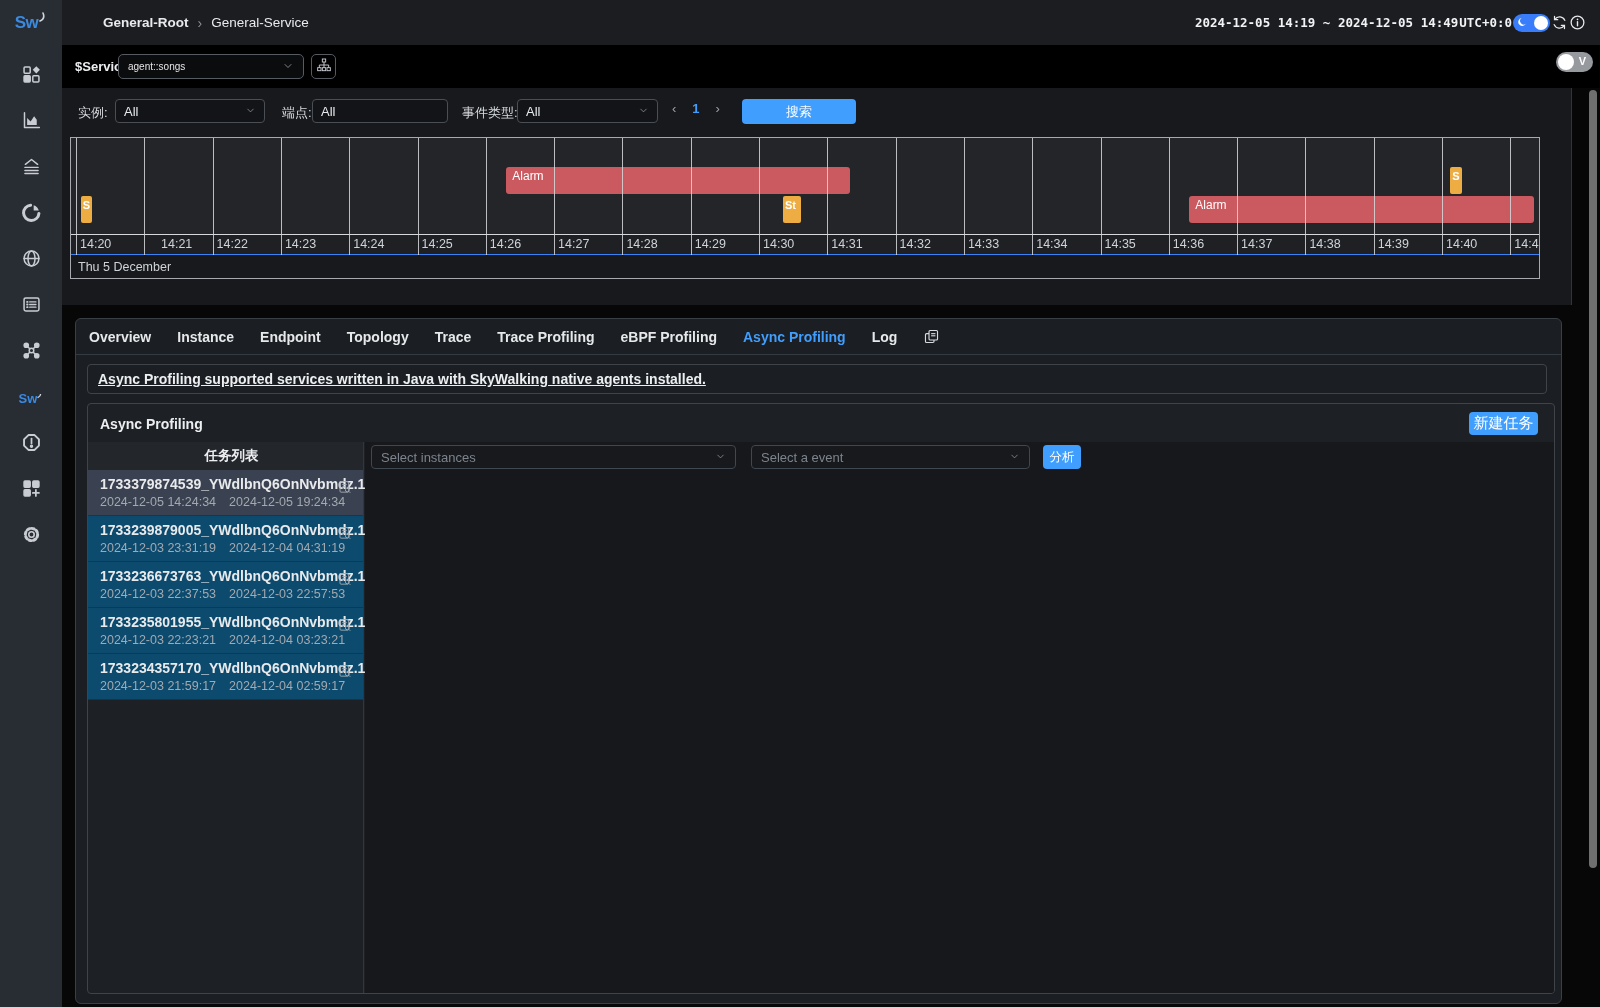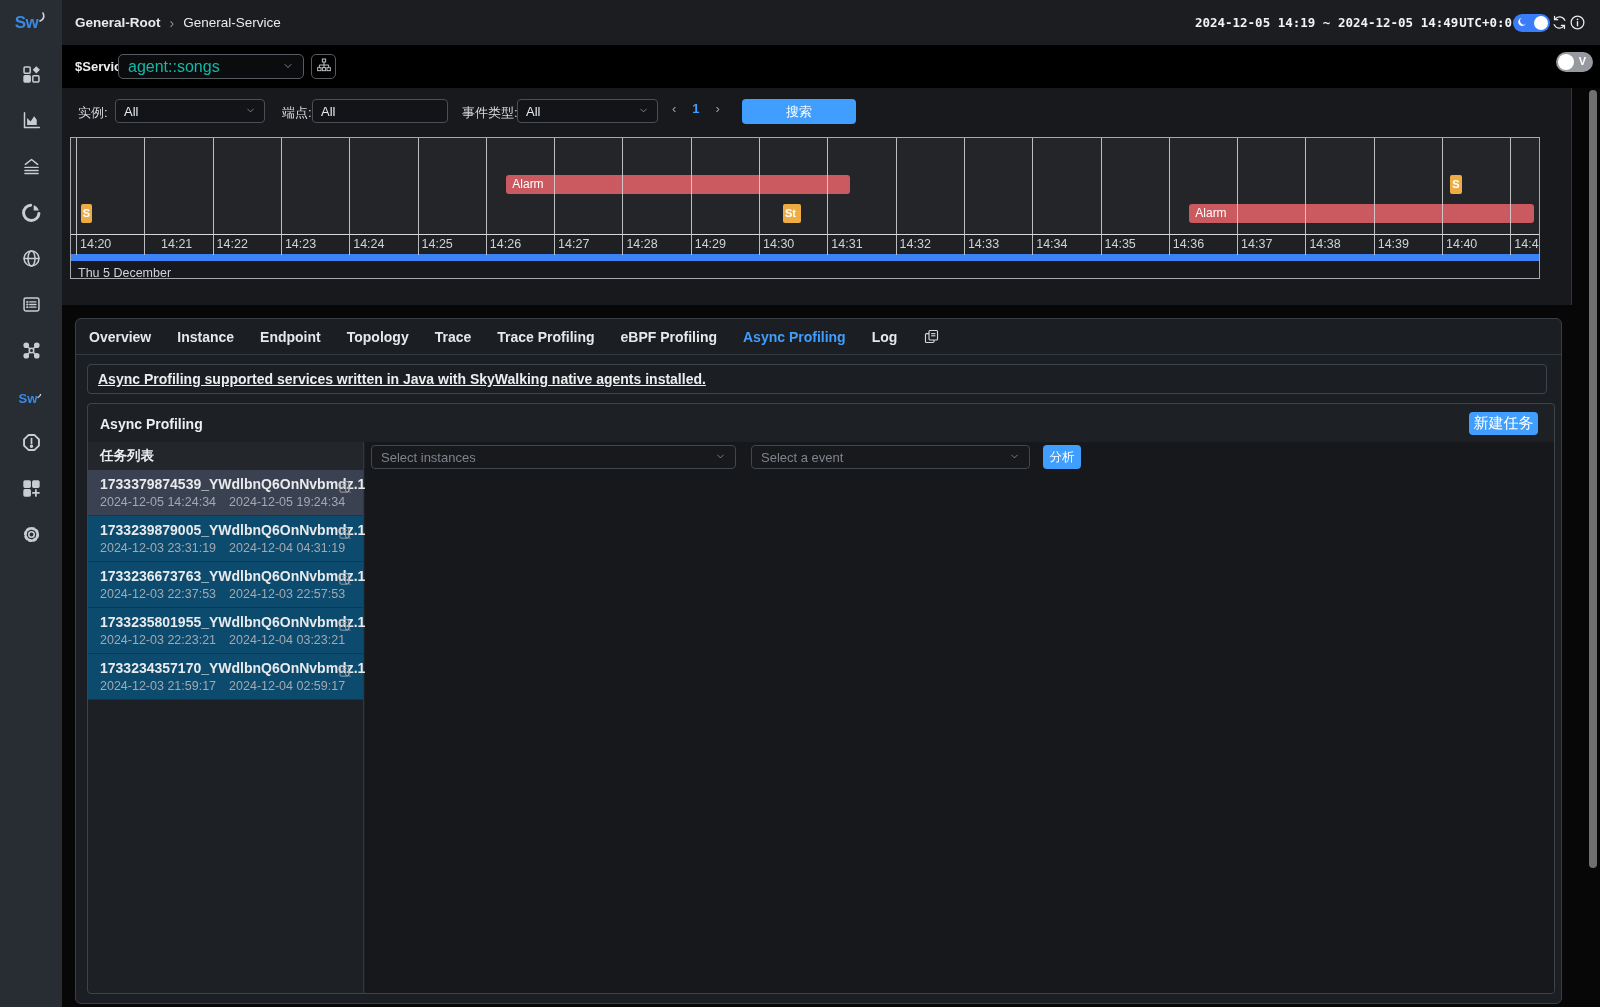--- a/index.html
+++ b/index.html
@@ -13,38 +13,38 @@
     color:#3c8ae0; font-weight:bold; font-size:17px; letter-spacing:-0.5px; }
   #logo .arc { margin-left:1px; margin-top:-10px; }
   .side-items { display:flex; flex-direction:column; align-items:center; padding-top:8px; }
   .side-item { width:62px; height:46px; display:flex; align-items:center; justify-content:center; cursor:pointer; }
   .side-item svg { stroke:#c9cdd3; fill:none; stroke-width:1.7; stroke-linecap:round; stroke-linejoin:round; }
   .side-item.sw { color:#3c8ae0; font-weight:bold; font-size:13px; }
 
   
   #topbar { position:absolute; left:62px; top:0; width:1538px; height:45px; background:#1b1d21;
     display:flex; align-items:center; justify-content:space-between; padding:0 14px 0 13px; }
-  .crumbs { display:flex; align-items:center; gap:9px; font-size:13.5px; color:#e8eaec; }
+  .crumbs { display:flex; align-items:center; gap:9px; font-size:13.5px; color:#e8eaec;margin-left:28px; }
   .crumb-root { font-weight:bold; }
   .crumb-sep { color:#8a8f96; font-size:14px; }
   .topbar-right { display:flex; align-items:center; gap:1px; }
   .time-range { font-family:"DejaVu Sans Mono", monospace; font-size:12.5px; color:#f2f3f4; font-weight:bold; }
   .pill { position:relative; width:37px; height:18px; border-radius:9px; background:#3a7dfb; cursor:pointer; }
   .pill .knob { position:absolute; right:2px; top:2px; width:14px; height:14px; border-radius:50%; background:#fff; }
   .pill .moon { position:absolute; left:4px; top:3.5px; }
   .tb-icon { display:flex; align-items:center; cursor:pointer; }
   .tb-icon svg { stroke:#e8eaec; fill:none; stroke-width:1.8; stroke-linecap:round; }
 
   
   #service-row { position:absolute; left:62px; top:45px; width:1538px; height:43px; background:#000; }
   .svc-label { position:absolute; left:13px; top:14px; font-size:13px; font-weight:bold; color:#eceef0; }
   .svc-select { position:absolute; left:56px; top:9px; width:186px; height:25px; border:1px solid #565b61;
     border-radius:5px; background:#0b0c0e; display:flex; align-items:center; justify-content:space-between;
     padding:0 9px; cursor:pointer; }
-  .svc-select .val { font-size:16px; color:#14b8a6; }
+  .svc-select .val { font-size:10px; color:#e5e5e5; }
   .chev svg { stroke:#9ba0a7; fill:none; stroke-width:1.6; stroke-linecap:round; stroke-linejoin:round; }
   .svc-topo-btn { position:absolute; left:249px; top:9px; width:25px; height:25px; border:1px solid #565b61;
     border-radius:5px; display:flex; align-items:center; justify-content:center; cursor:pointer; }
   .svc-topo-btn svg { stroke:#c9cdd3; fill:none; stroke-width:1.4; }
   .v-toggle { position:absolute; left:1494px; top:7px; width:37px; height:20px; border-radius:10px;
     background:#96999e; cursor:pointer; }
   .v-toggle .knob { position:absolute; left:2px; top:2px; width:16px; height:16px; border-radius:50%; background:#fff; }
   .v-toggle .lbl { position:absolute; right:7px; top:3px; font-size:11px; color:#fff; font-weight:bold; }
 
   
@@ -65,25 +65,25 @@
     font-family:"Liberation Sans", sans-serif; }
   #search-btn { position:absolute; left:680px; top:11px; width:114px; height:25px; }
 
   
   #chart { position:absolute; left:8px; top:49px; width:1470px; height:142px;
     border:1px solid #a6aab0; overflow:hidden; background:#232529; }
   #lanes { position:absolute; left:0; top:0; width:1470px; height:96px; }
   #tick-row { position:absolute; left:0; top:96px; width:1470px; height:20px; background:#1e2024;
     border-top:1px solid #d6d8da; }
   #date-row { position:absolute; left:0; top:116px; width:1470px; height:26px; background:#17191d;
-    border-top:7px solid #3b82f6; font-size:12.5px; color:#cfd3d7; line-height:25px; padding-left:7px; }
+    border-top:1px solid #3b82f6; font-size:12.5px; color:#cfd3d7; line-height:25px; padding-left:7px; }
   .gridline { position:absolute; top:0; width:1px; height:117px; background:#d6d8da; opacity:0.85; }
   .tick-label { position:absolute; top:99px; font-size:12.5px; color:#cfd3d7; white-space:nowrap; }
-  .ev { position:absolute; height:19px; line-height:19px; color:#fff; white-space:nowrap;
-    overflow:hidden; cursor:pointer;margin-top:8px; }
+  .ev { position:absolute; height:27px; line-height:19px; color:#fff; white-space:nowrap;
+    overflow:hidden; cursor:pointer; }
   .ev.alarm { background:#ca5a5f; border-radius:3px; font-size:12px; padding-left:6px; }
   .ev.event { background:#eead43; border-radius:2px; font-size:11px; font-weight:bold; padding:0 2px; }
 
   
   #tabs-panel { position:absolute; left:75px; top:318px; width:1487px; height:686px;
     background:#1b1e22; border:1px solid #3a3f46; border-radius:6px; }
   #tabs-row { height:36px; display:flex; align-items:center; gap:26px; padding-left:13px;
     border-bottom:1px solid #343a41; }
   .tab { font-size:14px; font-weight:600; color:#e6e8ea; cursor:pointer; white-space:nowrap; }
   .tab.active { color:#409eff; }
@@ -96,21 +96,21 @@
 
   
   #async-panel { position:absolute; left:11px; top:84px; width:1468px; height:591px;
     border:1px solid #3f444b; border-radius:4px; background:#1d2024; overflow:hidden; }
   #async-title-row { height:38px; position:relative; }
   #async-title { position:absolute; left:12px; top:12px; font-size:14px; font-weight:bold; color:#eceef0; }
   #new-task-btn { position:absolute; right:16px; top:8px; width:69px; height:23px; font-size:15px; }
   #async-content { position:absolute; left:0; top:38px; right:0; bottom:0; }
   #task-col { position:absolute; left:0; top:0; bottom:0; width:276px; border-right:1px solid #33373d; }
   #task-col-header { height:28px; background:#23262b; color:#eceef0; font-size:13.5px; font-weight:bold;
-    line-height:28px; padding-left:12px; }
+    line-height:28px; padding-left:12px;text-align:center; }
   .task-item { position:relative; height:46px; border-bottom:1px solid #2c3036; background:#0c4a6e; cursor:pointer; }
   .task-item.selected { background:#3a4150; }
   .task-id { position:absolute; left:12px; top:6px; font-size:14px; font-weight:600; color:#e8eaec; white-space:nowrap; }
   .task-dates { position:absolute; left:12px; top:25px; font-size:12.5px; color:#a3a9b0; display:flex; gap:13px; }
   .task-icon { position:absolute; right:10px; top:9px; }
   .task-icon svg { stroke:#a3a9b0; fill:none; stroke-width:1.4; }
   #right-area { position:absolute; left:277px; top:0; right:0; bottom:0; background:#16181b; }
   .sel-box { position:absolute; top:3px; height:24px; border:1px solid #3f4750; border-radius:4px;
     background:#17191d; display:flex; align-items:center; justify-content:space-between; padding:0 9px;
     font-size:13px; color:#7d848d; cursor:pointer; }

